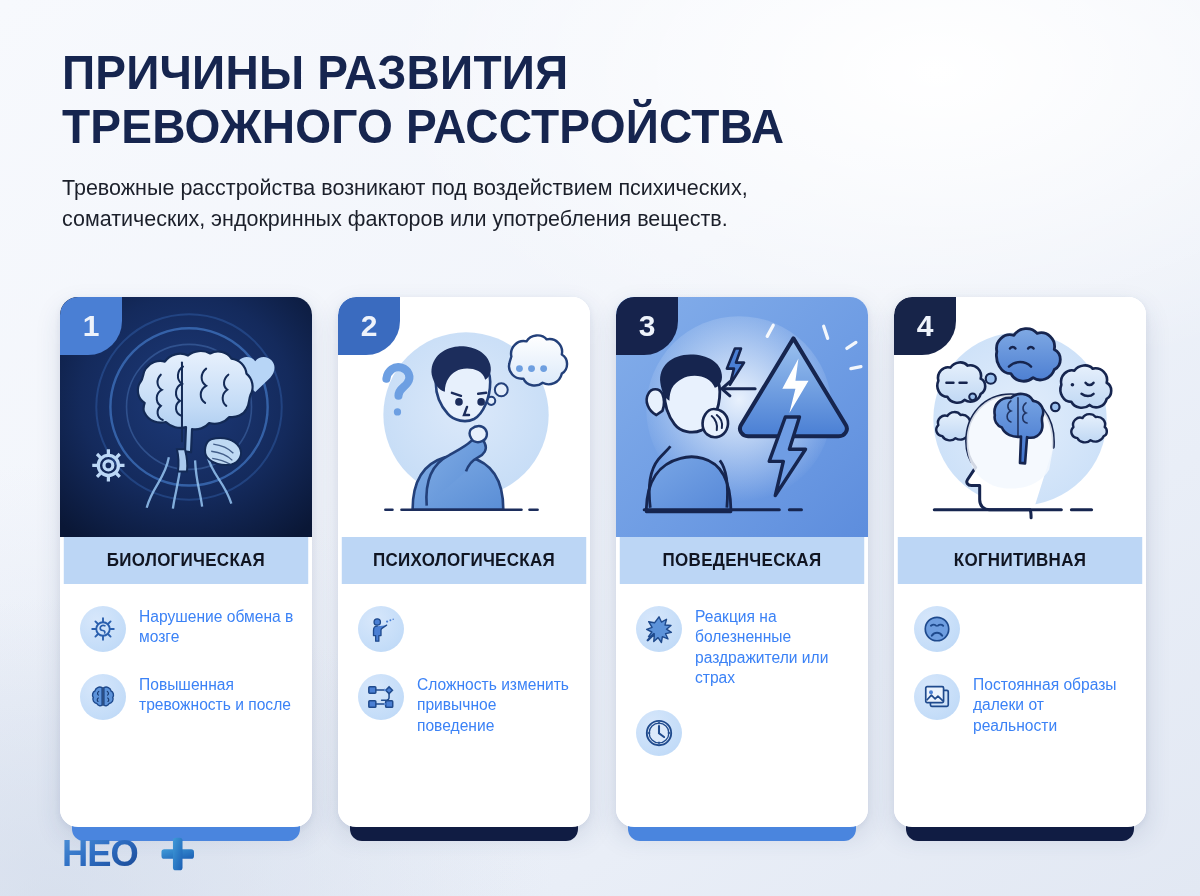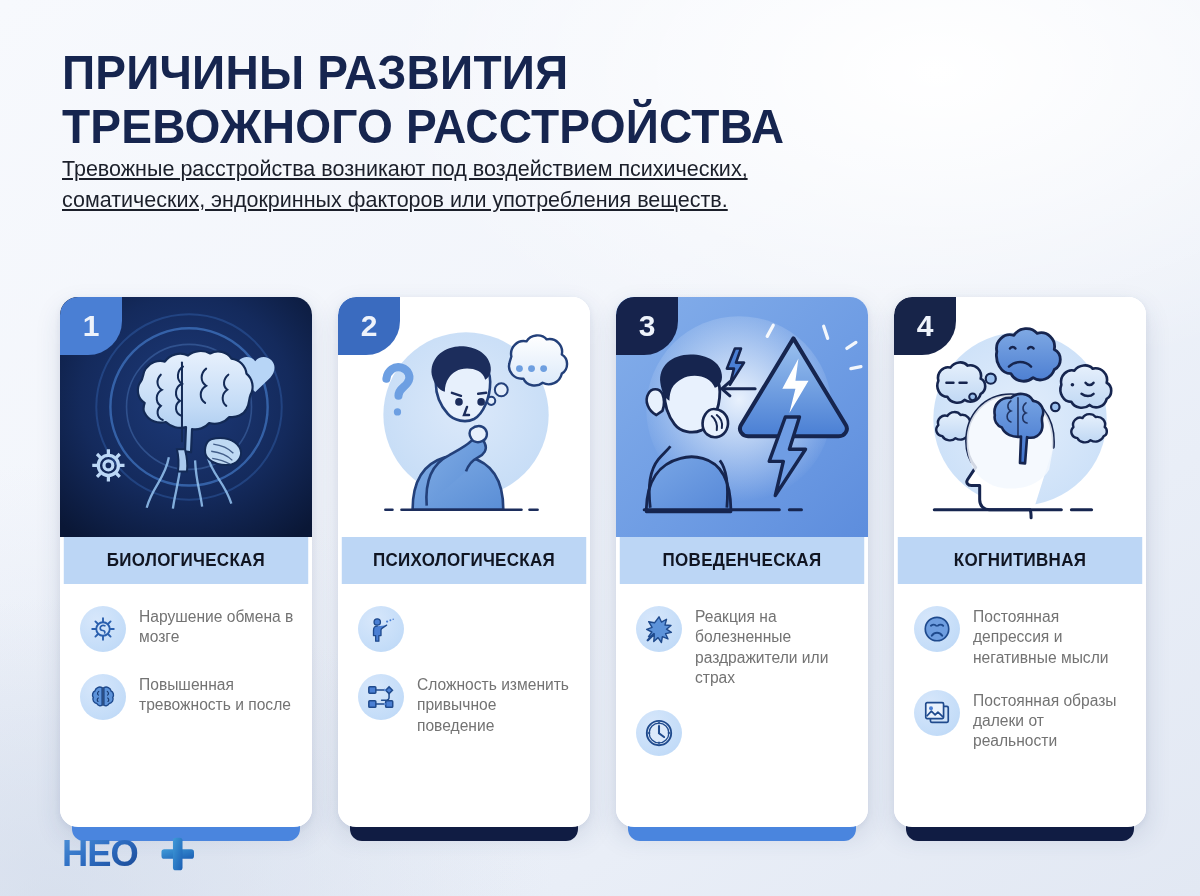--- a/index.html
+++ b/index.html
@@ -41,25 +41,25 @@
     color: #16254f;
     text-transform: uppercase;
     font-stretch: condensed;
     transform: scaleX(.96);
     transform-origin: left center;
     text-shadow: 0 1px 0 rgba(255,255,255,.6);
   }
   .title .l2 { display: block; }
 
   .subtitle {
+    margin-top: 19px;
     font-size: 21.5px;
     line-height: 1.42;
     color: #1b1f2a;
     max-width: 980px;
-    text-decoration: underline;
   }
   .subtitle .s2 { display: block; }
 
   
   .cards {
     position: absolute;
     left: 60px; top: 297px;
     width: 1086px; height: 530px;
     display: flex;
     gap: 26px;
@@ -148,21 +148,21 @@
     flex: 0 0 auto;
     width: 46px; height: 46px;
     border-radius: 50%;
     background: radial-gradient(circle at 35% 30%, #d7e7fb 0%, #c3dcf8 70%, #b9d5f5 100%);
     display: flex; align-items: center; justify-content: center;
   }
   .bullet-ico svg { width: 30px; height: 30px; display: block; }
   .bullet-txt {
     font-size: 15.6px;
     line-height: 1.3;
-    color: #737373;
+    color: #3b82f6;
     padding-top: 1px;
   }
 
   
   .logo {
     position: absolute;
     left: 62px; bottom: 20px;
     height: 44px;
   }
   .logo svg { height: 44px; display: block; }
@@ -572,21 +572,20 @@
       <div class="bullets">
         <div class="bullet">
           <span class="bullet-ico">
             <svg viewBox="0 0 32 32" stroke="#1f4a8d" stroke-width="1.8" fill="none">
               <circle cx="16" cy="16" r="12.5" fill="#6f9ee0"></circle>
               <path d="M9.5 12.5c2-1.6 4.4-1.6 5.6 0" stroke-linecap="round" stroke-width="2"></path>
               <path d="M17 12.5c1.5-1.6 4-1.6 5.6 0" stroke-linecap="round" stroke-width="2"></path>
               <path d="M10.5 23c3-4 8-4 11 0" stroke-linecap="round" stroke-width="2.2"></path>
             </svg>
           </span>
-          <span class="bullet-txt">Постоянная депрессия и негативные мысли</span>
         </div>
         <div class="bullet">
           <span class="bullet-ico">
             <svg viewBox="0 0 32 32" stroke="#1f4a8d" stroke-width="1.8" fill="none">
               <rect x="9" y="9" width="19" height="17" rx="1.4" fill="#cfe2f8"></rect>
               <rect x="4" y="5" width="19" height="17" rx="1.4" fill="#eaf2fd"></rect>
               <circle cx="9.6" cy="11" r="2.1" fill="#4a7fd4" stroke="none"></circle>
               <path d="M5 19.5l5-5.5 4 4 3-3 5.6 5.5" stroke-linejoin="round" stroke-width="1.8"></path>
             </svg>
           </span>

